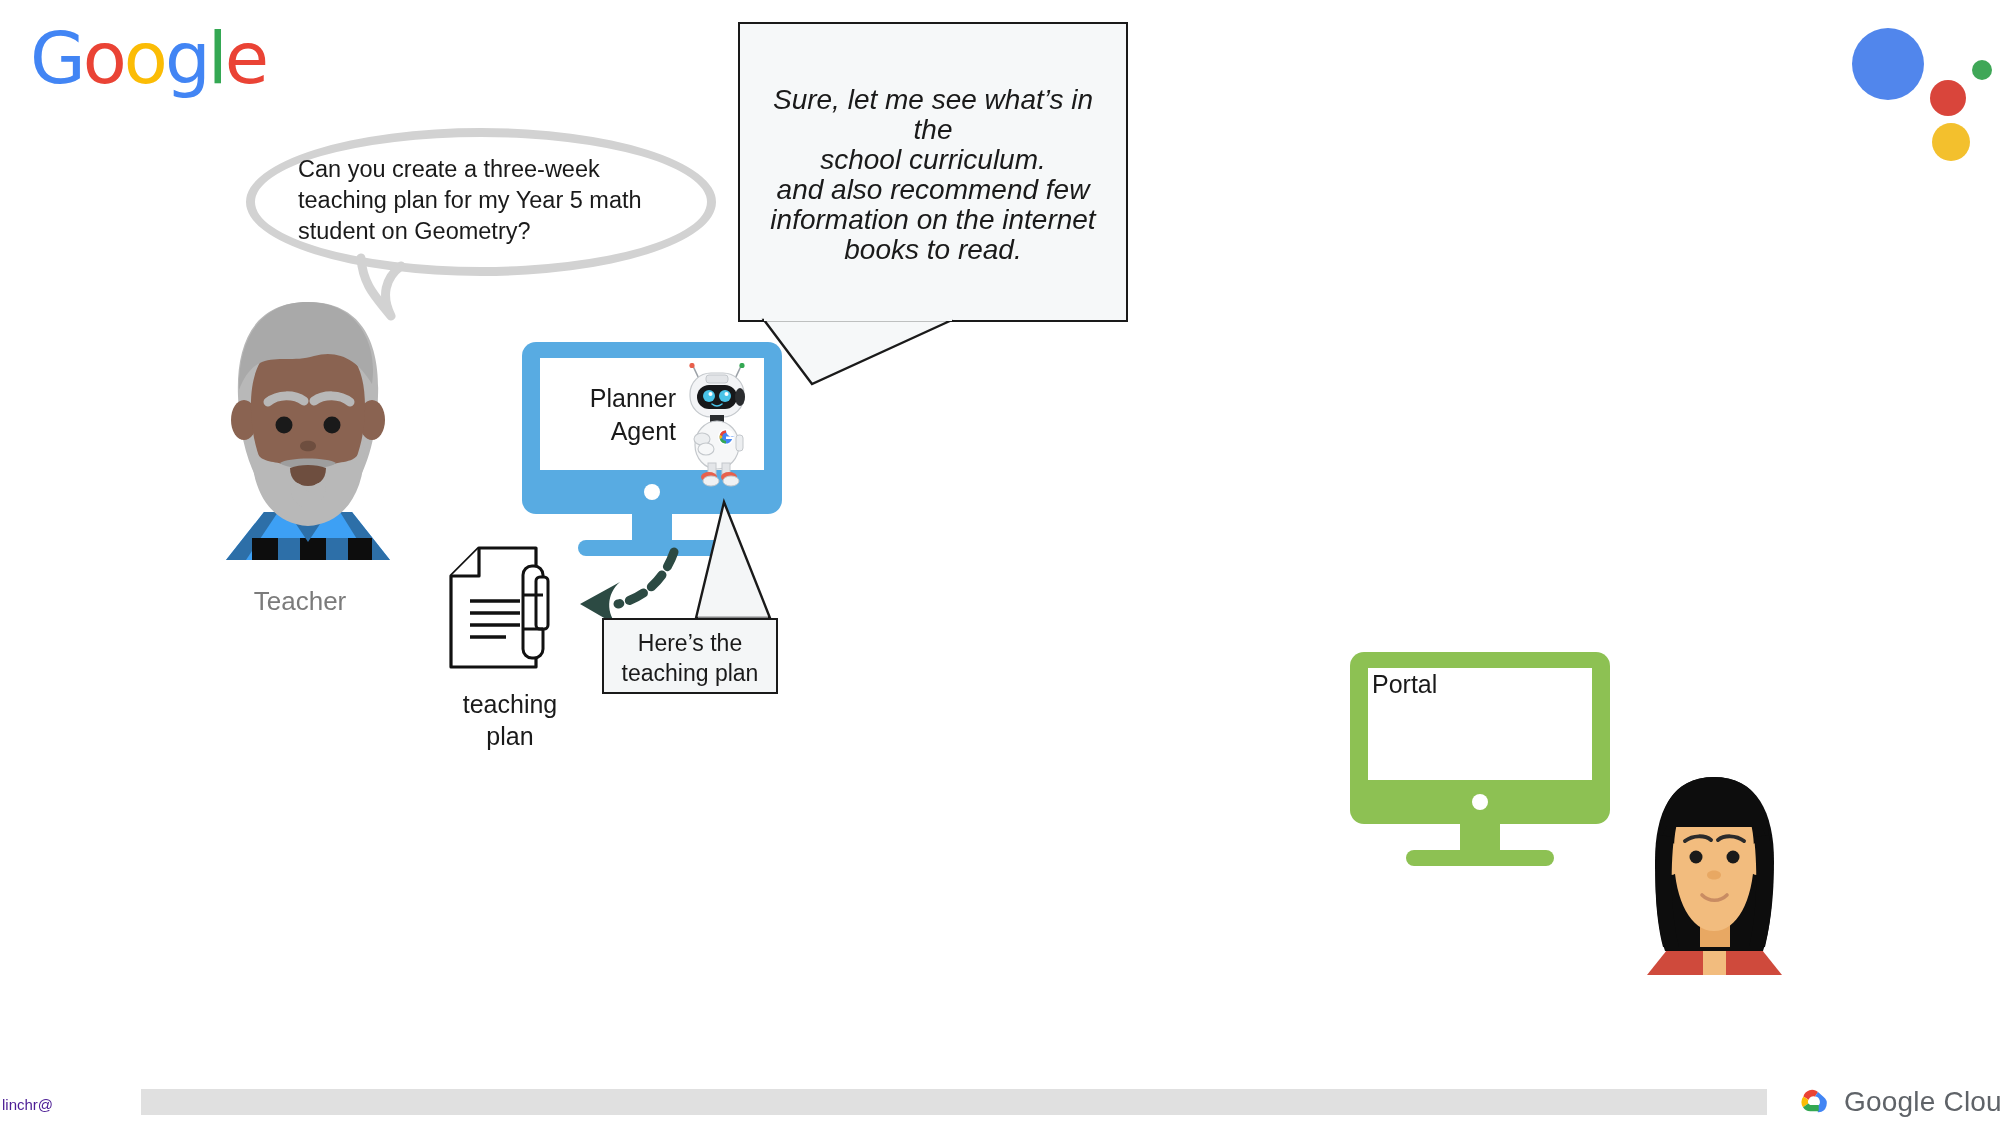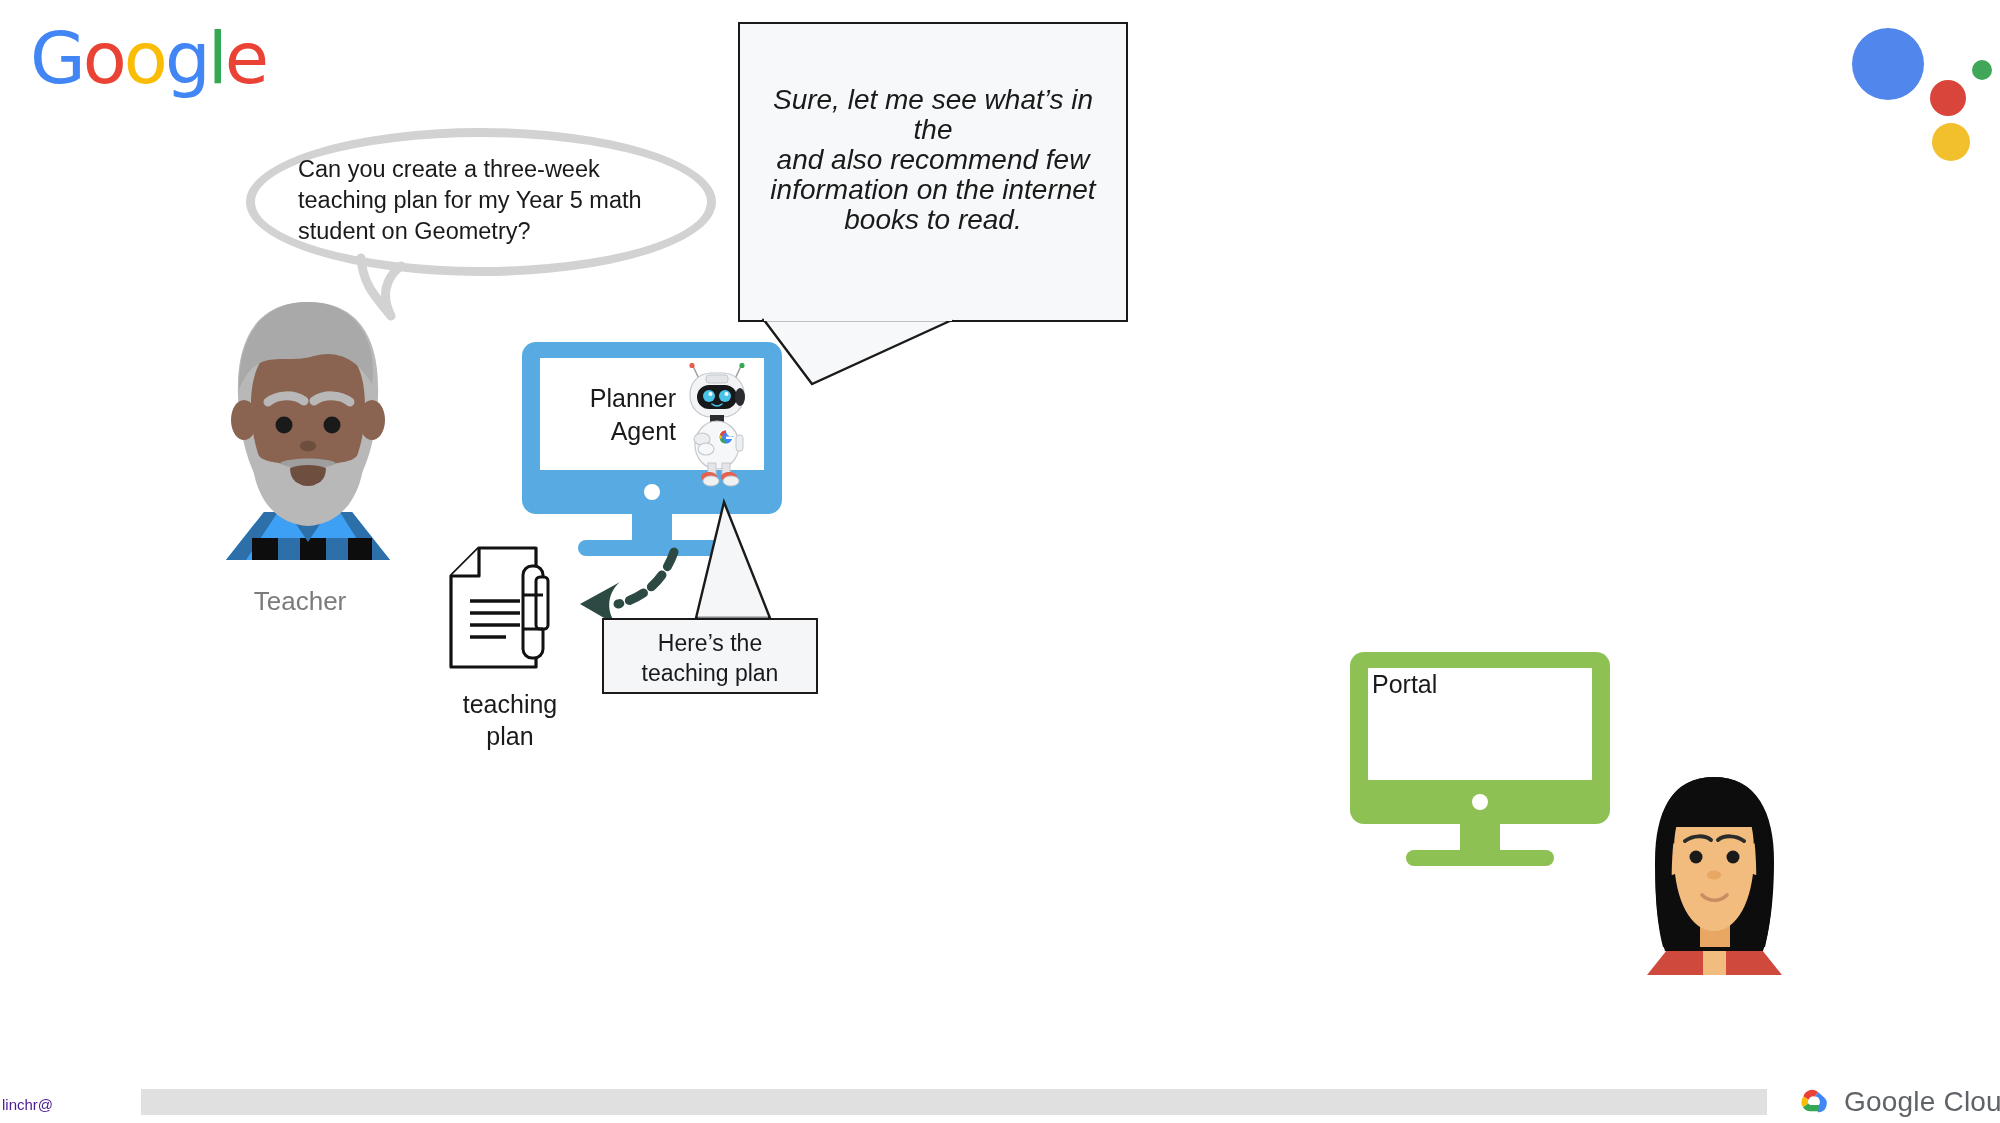--- a/index.html
+++ b/index.html
@@ -124,21 +124,21 @@
     text-align: center;
     font-size: 25px;
     line-height: 32px;
     color: #1a1a1a;
   }
 
   
   #plan-arrow { left: 556px; top: 546px; width: 130px; height: 86px; }
 
   
-  #plan-bubble { left: 602px; top: 618px; width: 216px; height: 76px; }
+  #plan-bubble { left: 602px; top: 618px; width: 176px; height: 76px; }
   #plan-bubble .box {
     position: absolute; inset: 0;
     background: #f4f6f7;
     border: 2px solid #1a1a1a;
     box-sizing: border-box;
   }
   #plan-bubble .tail-svg {
     position: absolute; left: 92px; top: -118px;
     width: 80px; height: 122px; overflow: visible;
   }
@@ -208,20 +208,21 @@
 </div>
 
 <div class="abs" id="agent-bubble">
   <div class="box"></div>
   <svg class="tail-svg" viewBox="0 0 200 70">
     <path d="M2 2 L 50 66 L 190 2 Z" fill="#f6f8f9" stroke="#1a1a1a" stroke-width="2.4" stroke-linejoin="miter"></path>
     <path d="M2 1 L 190 1" stroke="#f6f8f9" stroke-width="4"></path>
   </svg>
   <div class="bubble-text">
     <div>Sure, let me see what’s in the</div>
+    <div>school curriculum.</div>
     <div>and also recommend few</div>
     <div>information on the internet</div>
     <div>books to read.</div>
   </div>
 </div>
 
 <div class="abs" id="teacher-avatar">
   <svg width="172" height="262" viewBox="0 0 172 262">
 
     <g>

